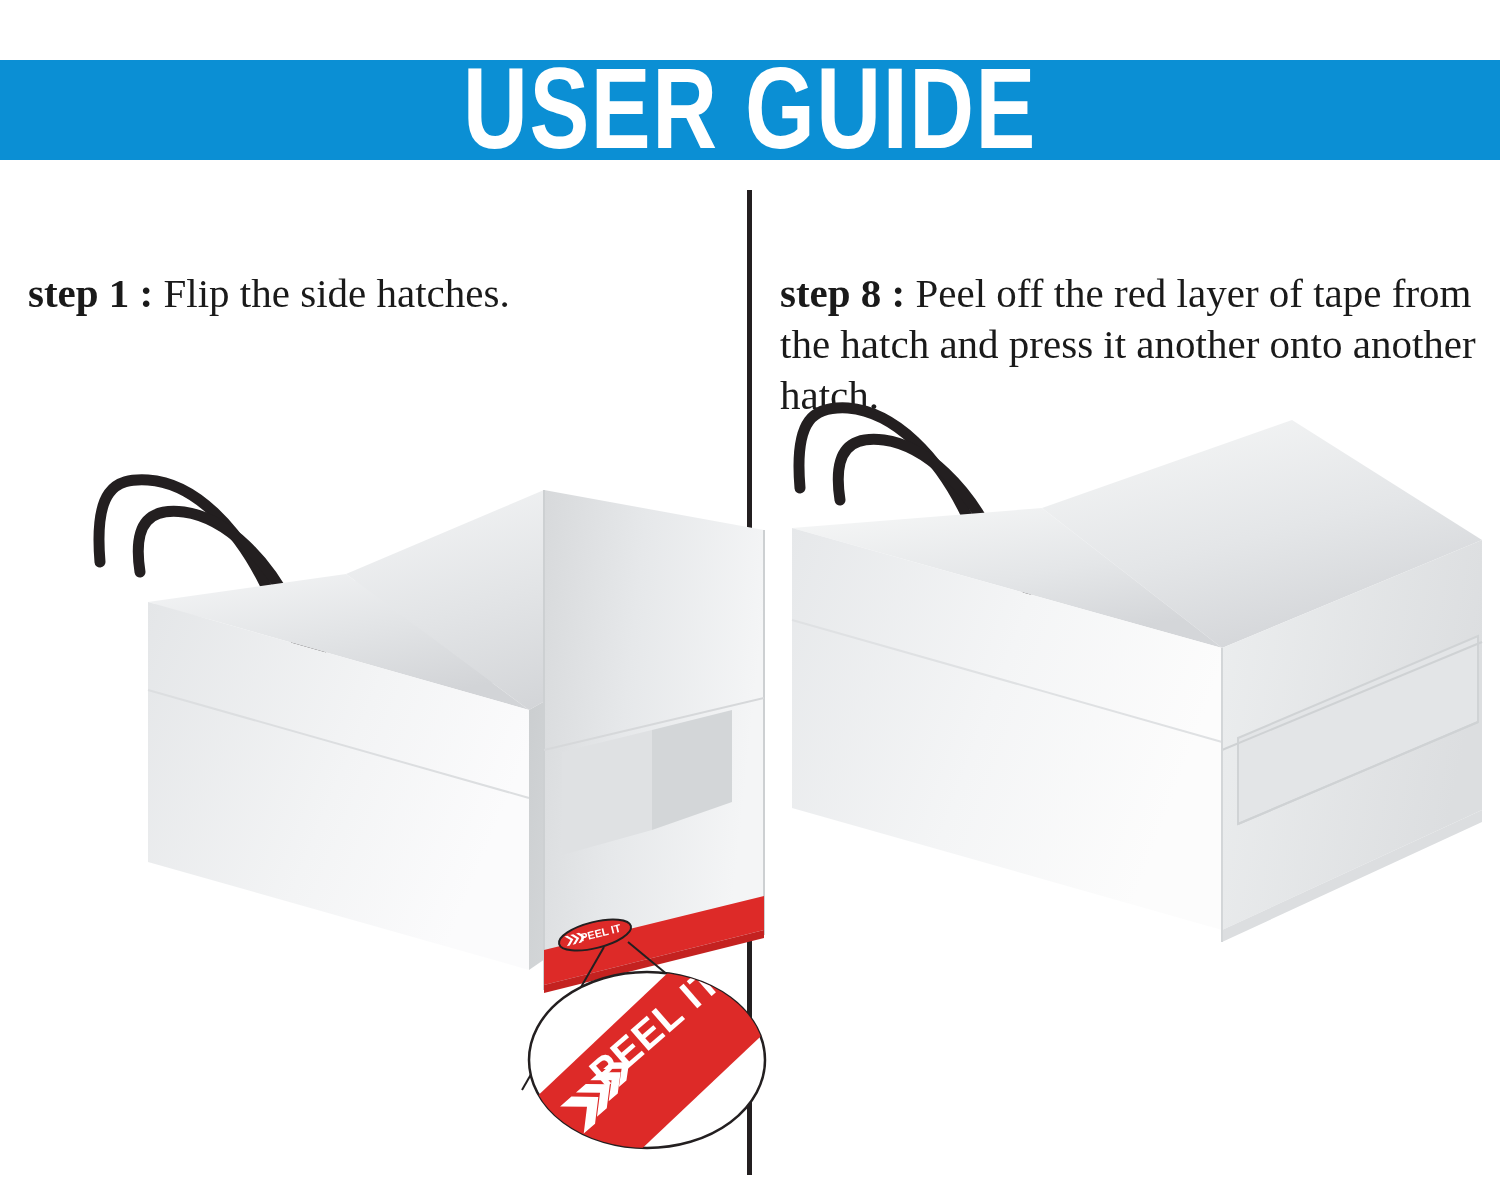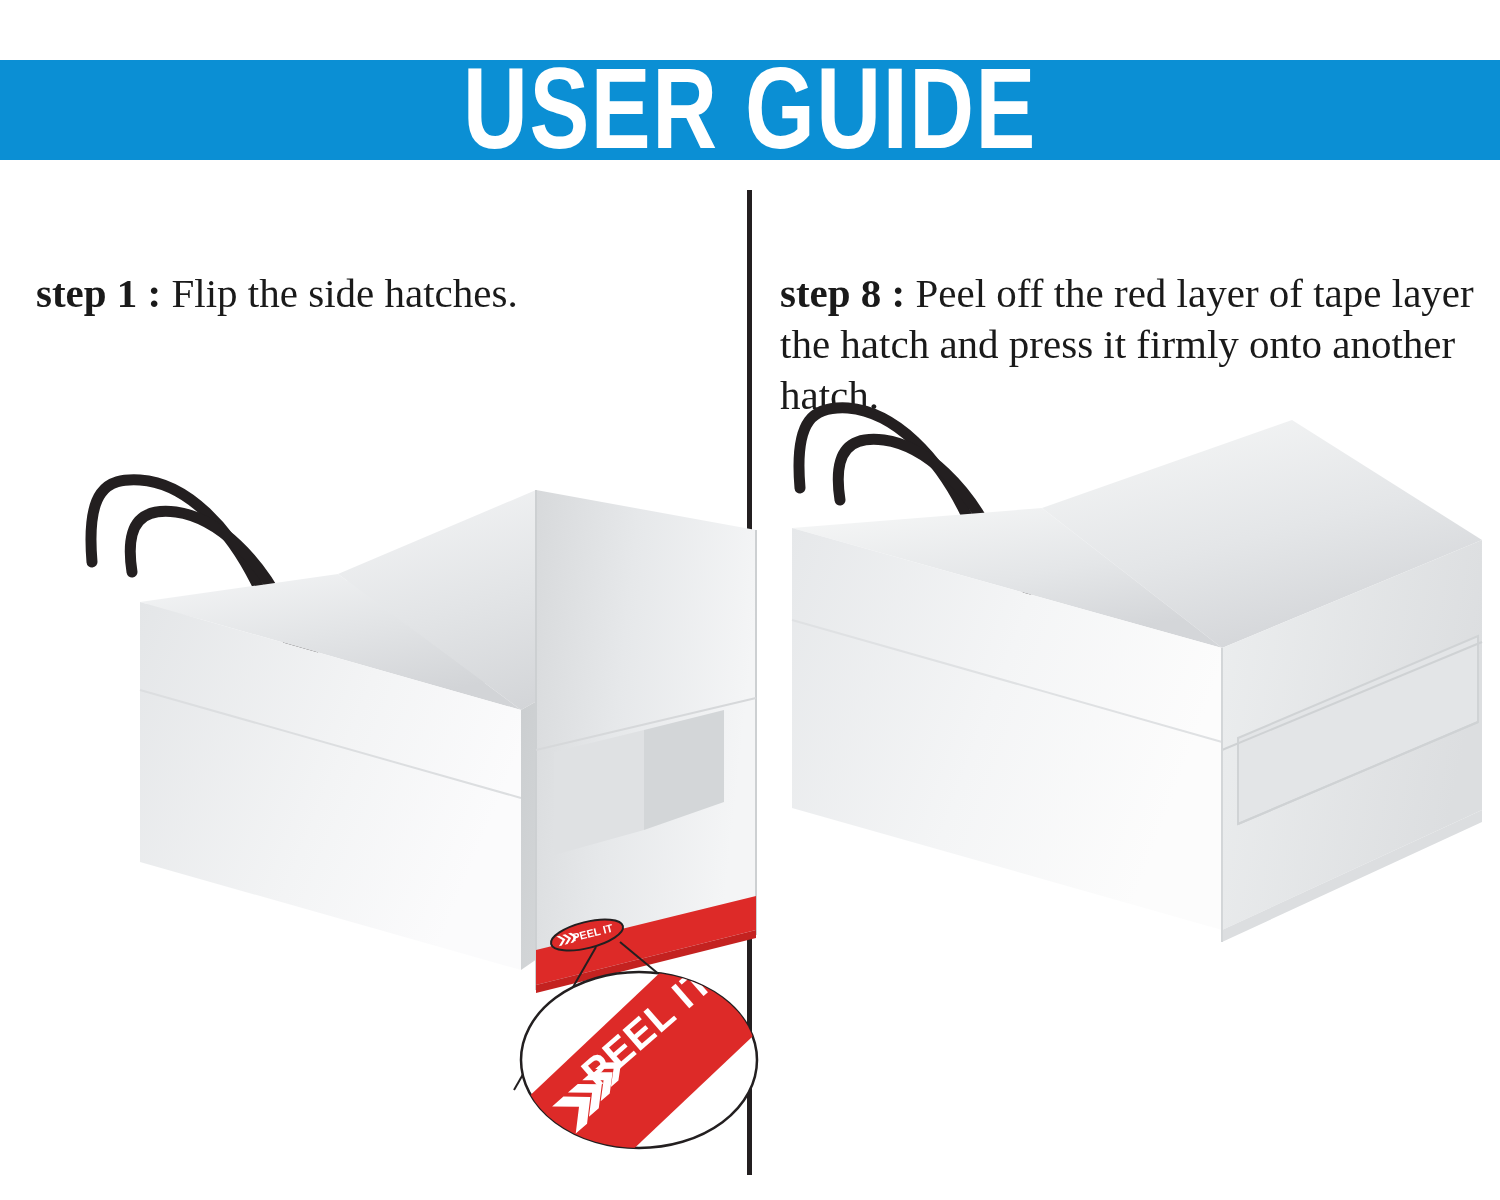--- a/index.html
+++ b/index.html
@@ -51,21 +51,21 @@
     height: 985px;
     background: #231f20;
   }
 
   
   .panel {
     position: absolute;
     top: 190px;
     height: 990px;
   }
-  #panel-step-1 { left: 8px;   width: 899px; }
+  #panel-step-1 { left: 0px;   width: 899px; padding-left: 32px; }
   #panel-step-2 { left: 752px; width: 748px; }
 
   .step-text {
     position: absolute;
     color: #1a1a1a;
     font-family: "Liberation Serif", serif;
     font-size: 41px;
     line-height: 51px;
   }
   #step-1-text { left: 28px; top: 78px; width: 660px; }
@@ -188,21 +188,21 @@
         </g>
       </g>
     </g>
   </svg>
 </div>
 
 <div class="panel" id="panel-step-2">
 
   <div class="step-text" id="step-2-text">
     <span class="step-label">step 8 :</span>
-    <span>Peel off the red layer of tape layer the hatch and press it firmly onto another hatch.</span>
+    <span>Peel off the red layer of tape from the hatch and press it another onto another hatch.</span>
   </div>
 
   <svg class="illustration" id="illustration-step-2" viewBox="0 0 748 990">
     <defs>
       <linearGradient id="g2top" x1="0" y1="0" x2="0.5" y2="1">
         <stop offset="0%" stop-color="#f7f8f8"></stop>
         <stop offset="60%" stop-color="#e4e6e8"></stop>
         <stop offset="100%" stop-color="#d4d6d9"></stop>
       </linearGradient>
       <linearGradient id="g2left" x1="0" y1="0" x2="1" y2="0.35">

